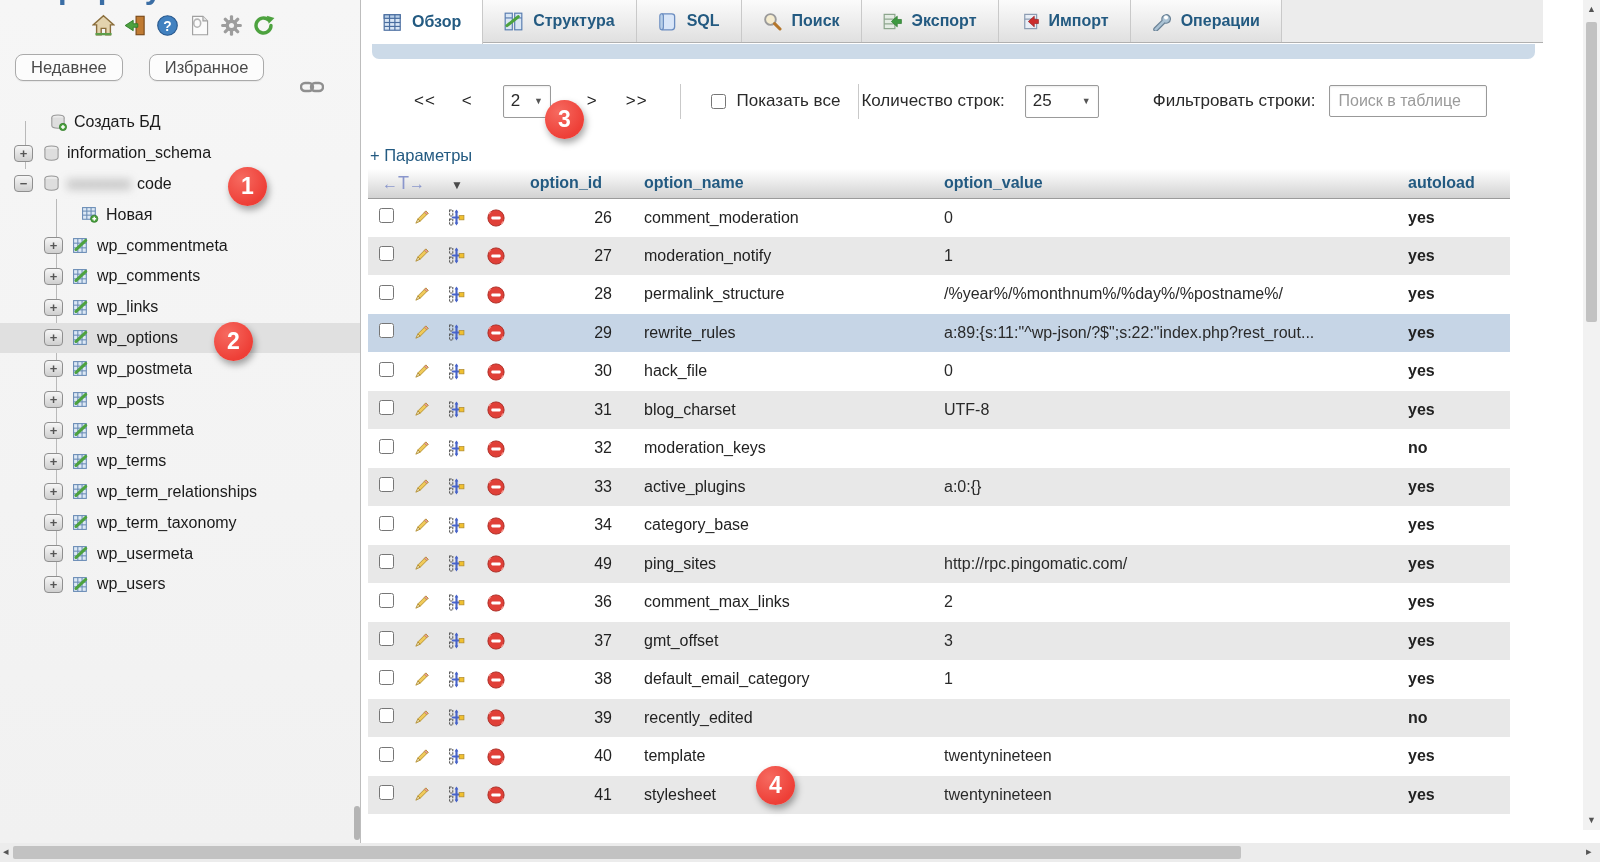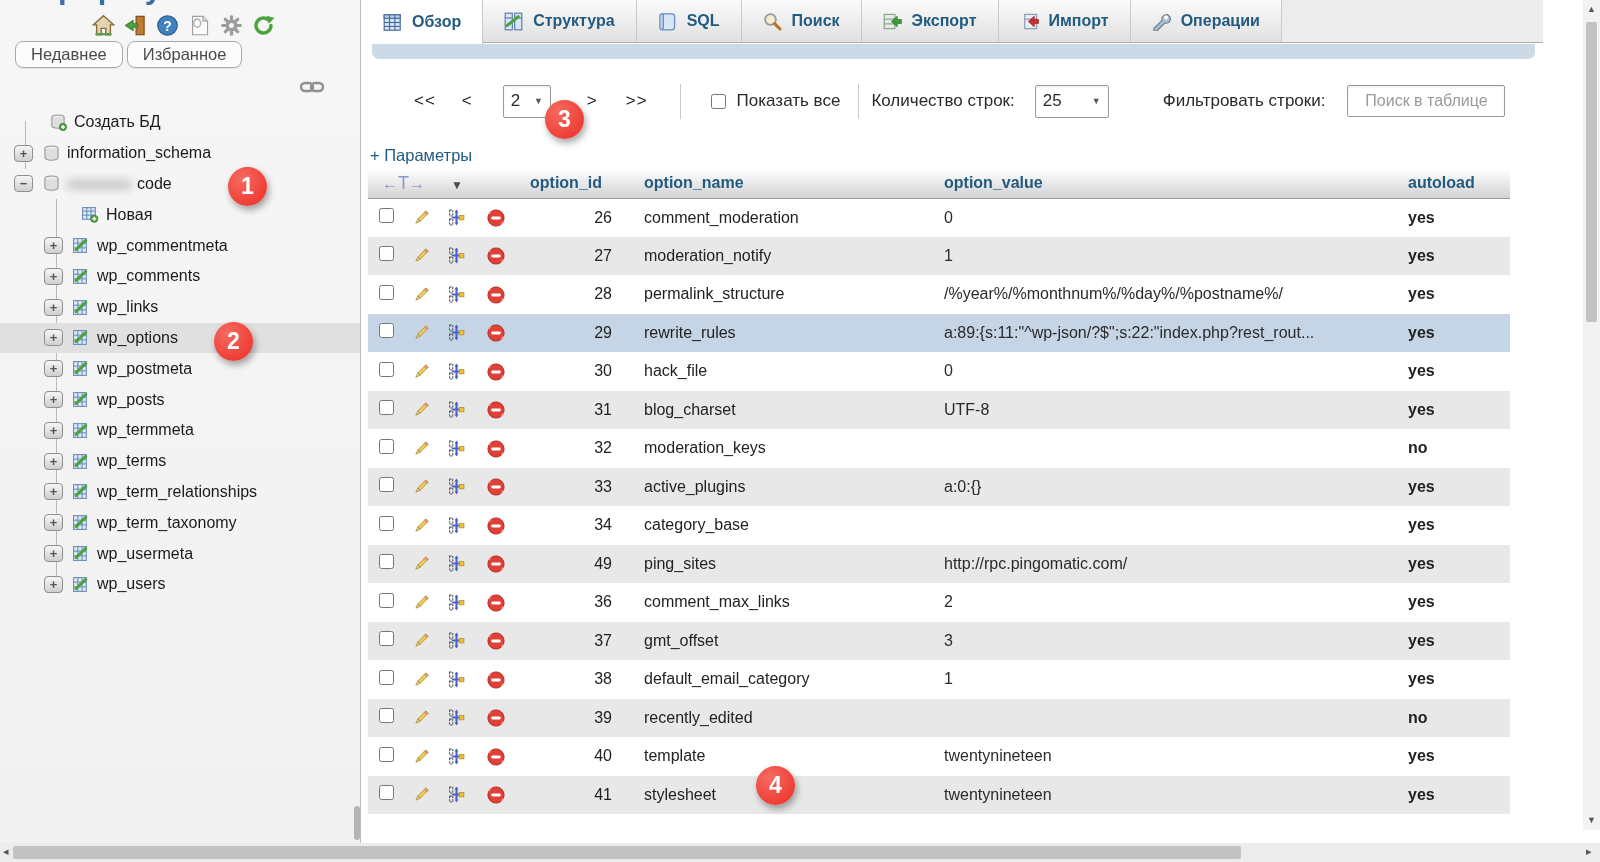--- a/index.html
+++ b/index.html
@@ -6,21 +6,21 @@
   html,body { width:1600px; height:862px; overflow:hidden; }
   body { font-family:"Liberation Sans", sans-serif; background:#fff; position:relative; color:#222; }
 
   
   .sidebar { position:absolute; left:0; top:0; width:361px; height:843px;
              background:linear-gradient(#f6f6f6,#f1f1f1); border-right:1px solid #bdbdbd; }
   .logo-clip { position:absolute; top:0; left:58px; width:250px; height:9px; overflow:hidden; }
   .logo-clip .logo-text { position:relative; top:-30px; font-size:31px; font-weight:bold; color:#3b6ea5; letter-spacing:1px; }
   .icons-row { position:absolute; top:14px; left:92px; display:flex; gap:9px; align-items:center; }
   .icons-row .sicon { width:23px; height:23px; display:inline-flex; align-items:center; justify-content:center; cursor:pointer; }
-  .side-btns { position:absolute; top:41px; left:15px; display:flex; gap:4px; }
+  .side-btns { position:absolute; top:54px; left:15px; display:flex; gap:26px; }
   .side-btn { background:#fcfcfc; border:1px solid #aaa; border-radius:8px; padding:3px 15px;
               font-size:16.5px; color:#4a4a4a; cursor:pointer; box-shadow:0 1px 1px rgba(0,0,0,.06); }
   .chain-wrap { position:absolute; top:80px; left:300px; cursor:pointer; }
 
   .tree { position:absolute; top:107px; left:0; width:360px; }
   .tree-row { position:relative; display:flex; align-items:center; height:30.8px; font-size:16px; color:#1a1a1a; cursor:pointer; }
   .tree-row.selected { background:#e0e0e0; }
   .tree-row .gap { display:inline-block; }
   .expander { width:19px; height:17px; border:1px solid #8f8f8f; border-radius:4px;
               background:linear-gradient(#f6f6f6,#cfcfcf); color:#555; font-size:13px; font-weight:bold;
@@ -474,27 +474,27 @@
   <span class="selbox" style="margin-left:30px; width:48px;">
     <span>2</span>
       <span class="car">▼</span>
   </span>
   <span class="pnav" style="margin-left:36px;">&gt;</span>
   <span class="pnav" style="margin-left:28px;">&gt;&gt;</span>
   <span class="vdiv" style="margin-left:32px;"></span>
   <input type="checkbox" style="margin-left: 30px;">
   <span style="margin-left:11px;">Показать все</span>
   <span class="vdiv" style="margin-left:18px;"></span>
-  <span style="margin-left:12px;">Количество строк:</span>
+  <span style="margin-left:2px;">Количество строк:</span>
   <span class="selbox" style="margin-left:20px; width:74px;">
     <span>25</span>
       <span class="car">▼</span>
   </span>
   <span style="margin-left:54px;">Фильтровать строки:</span>
-  <input class="filter-input" style="margin-left: 22px; text-align: center;" placeholder="Поиск в таблице">
+  <input class="filter-input" style="margin-left: 14px;" placeholder="Поиск в таблице">
 </div>
 
 <div class="params">+ Параметры</div>
 
 <table class="dtable">
   <colgroup>
       <col style="width:36px">
       <col style="width:34px">
       <col style="width:38px">
       <col style="width:40px">

